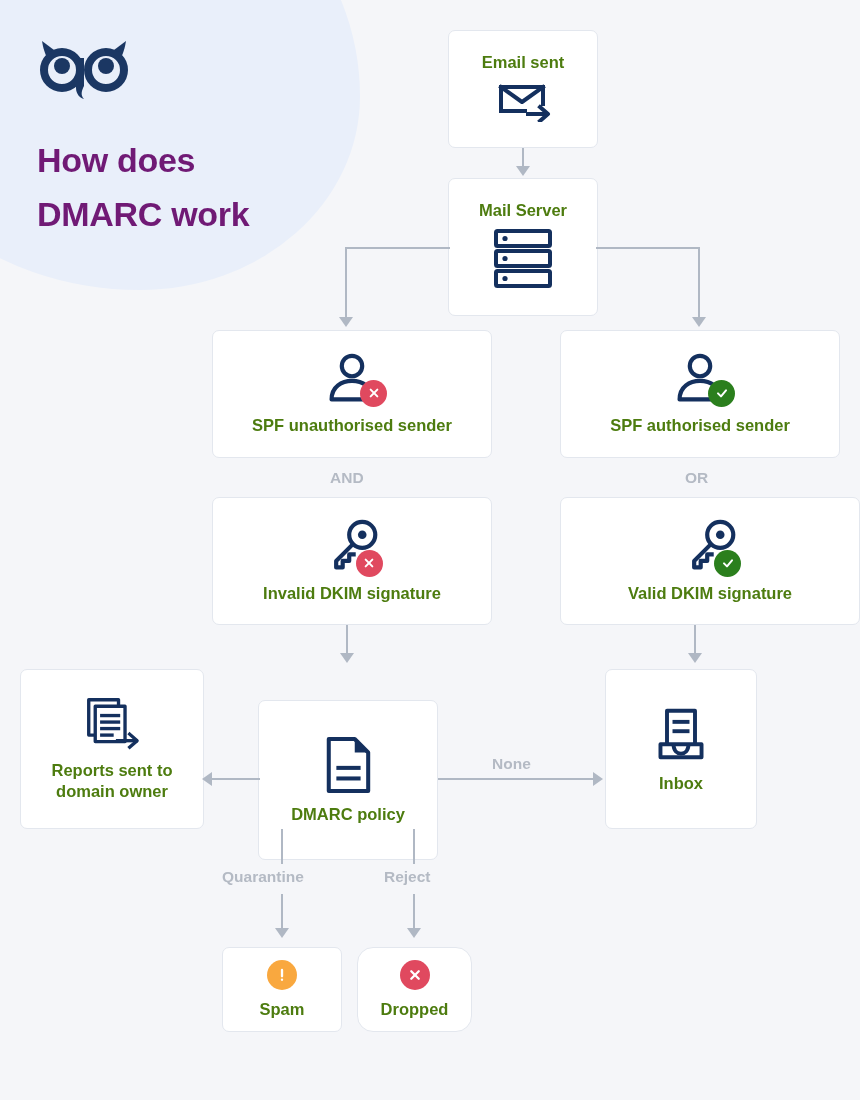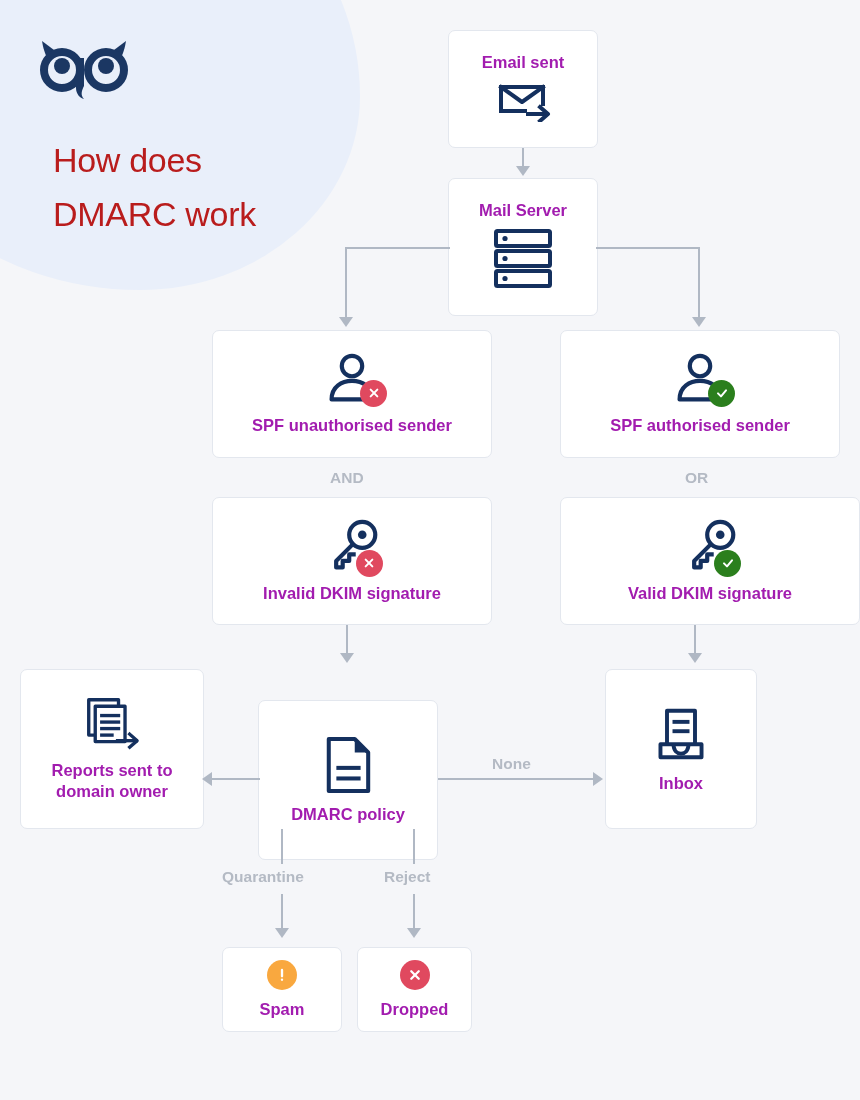--- a/index.html
+++ b/index.html
@@ -14,49 +14,49 @@
     background:#e9effa;
     border-radius:52% 48% 44% 56% / 46% 56% 44% 54%;
     z-index:0;
   }
   .stage{position:absolute;inset:0;z-index:2;}
 
   
   .logo{position:absolute;left:36px;top:38px;width:96px;height:64px;}
   .title{
     position:absolute;left:37px;top:133px;width:330px;
-    font-size:34px;font-weight:normal;line-height:1.6;
-    letter-spacing:-0.3px;color:#b91c1c;margin-left:16px;
+    font-size:34px;font-weight:bold;line-height:1.6;
+    letter-spacing:-0.3px;color:#701a75;
   }
 
   
   .box{
     position:absolute;background:#ffffff;border:1px solid #e3e7ee;
     border-radius:7px;box-sizing:border-box;
     display:flex;flex-direction:column;align-items:center;justify-content:center;
   }
   .box .lbl{
-    font-size:16.5px;font-weight:bold;color:#a21caf;text-align:center;
+    font-size:16.5px;font-weight:bold;color:#4d7c0f;text-align:center;
     line-height:1.25;
   }
   .box .ico{display:block;}
 
   #box-email{left:448px;top:30px;width:150px;height:118px;}
   #box-email .lbl{margin-bottom:6px;}
   #box-server{left:448px;top:178px;width:150px;height:138px;}
   #box-server .lbl{margin-bottom:8px;}
   #box-spf-bad{left:212px;top:330px;width:280px;height:128px;}
   #box-spf-good{left:560px;top:330px;width:280px;height:128px;}
   #box-dkim-bad{left:212px;top:497px;width:280px;height:128px;}
   #box-dkim-good{left:560px;top:497px;width:300px;height:128px;}
   #box-reports{left:20px;top:669px;width:184px;height:160px;}
   #box-dmarc{left:258px;top:669px;width:180px;height:160px;margin-top:31px;}
   #box-inbox{left:605px;top:669px;width:152px;height:160px;}
   #box-spam{left:222px;top:947px;width:120px;height:85px;}
-  #box-dropped{left:357px;top:947px;width:115px;height:85px;}
+  #box-dropped{left:357px;top:947px;width:115px;height:85px;border-radius:16px;}
 
   .box .stack{display:flex;flex-direction:column;align-items:center;}
   .ico-wrap{position:relative;display:inline-block;line-height:0;margin-bottom:10px;}
   .badge{position:absolute;border-radius:50%;display:flex;align-items:center;justify-content:center;}
   .badge-x{background:#e0495f;}
   .badge-ok{background:#2b7f1d;}
   .badge-warn{background:#f9a83f;}
 
   
   .ln{position:absolute;background:#b0b8c4;z-index:1;}

